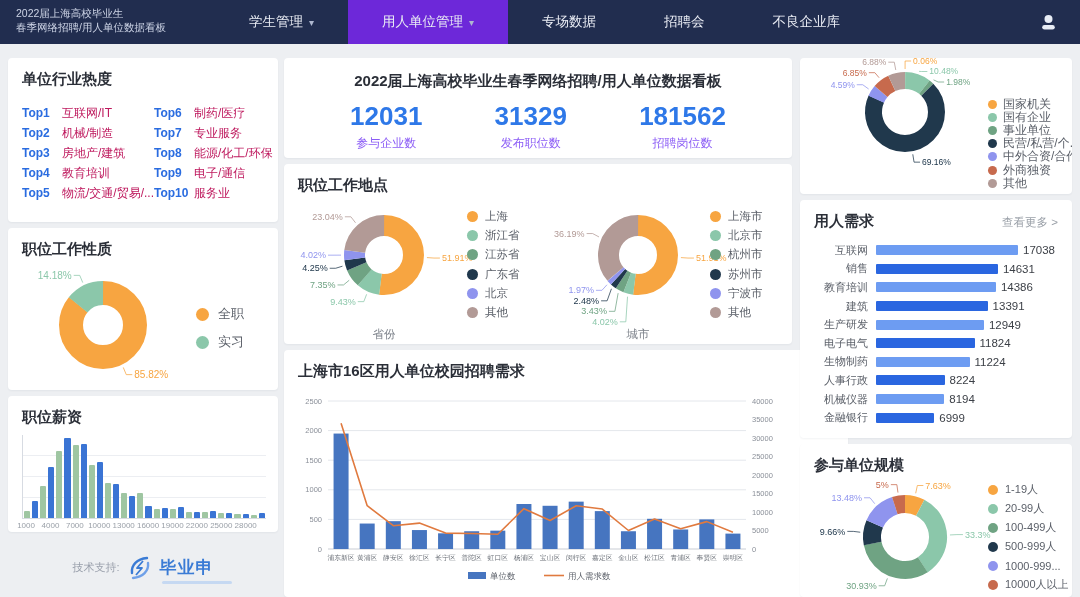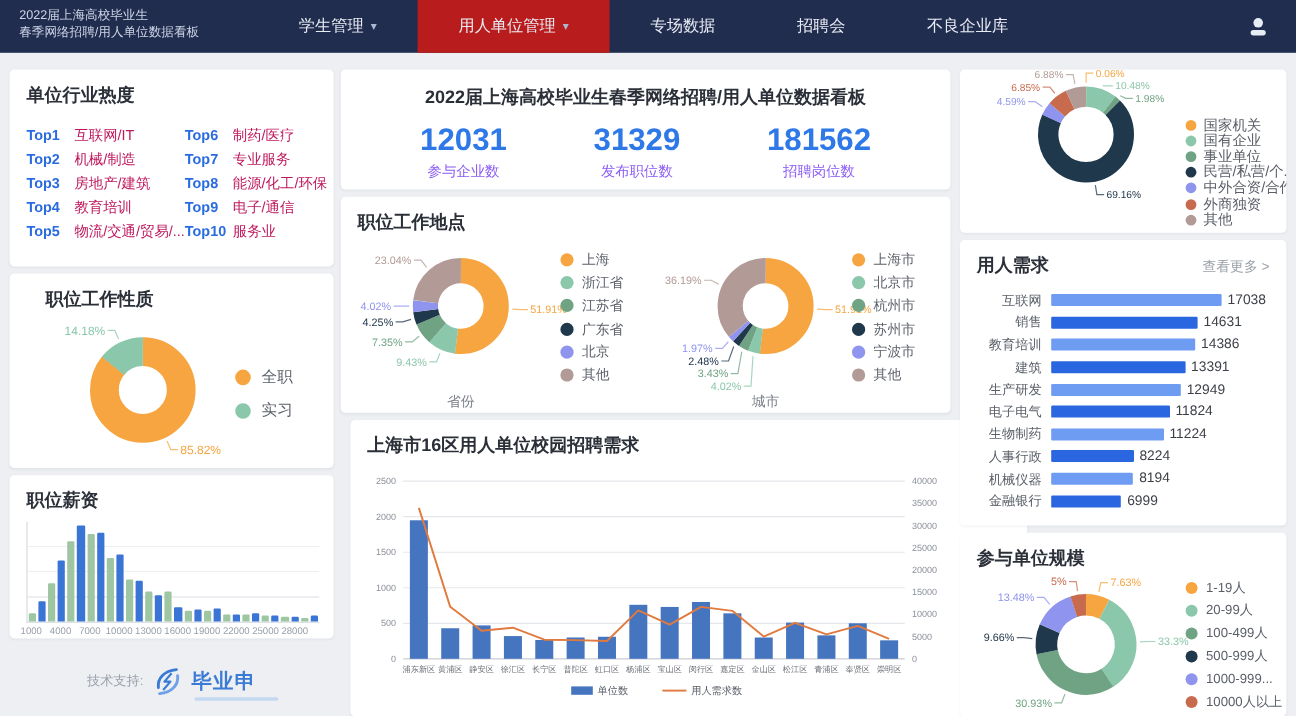--- a/index.html
+++ b/index.html
@@ -4,34 +4,34 @@
 <style>
   * { margin:0; padding:0; box-sizing:border-box; }
   html,body { width:1080px; height:597px; overflow:hidden; background:#edeff2;
     font-family:"Liberation Sans", sans-serif; }
   
   .nav { position:absolute; left:0; top:0; width:1080px; height:44px; background:#212d4f;
          display:flex; align-items:stretch; color:#e9ecf4; z-index:5;}
   .nav-logo { padding:6px 14px 0 16px; font-size:10.5px; line-height:1.35; color:#cdd4e6; width:215px;}
   .nav-menu { display:flex; align-items:stretch; }
   .nav-item { padding:0 34px; display:flex; align-items:center; font-size:13.5px; cursor:pointer; white-space:nowrap;}
-  .nav-item.active { background:#b91c1c; }
+  .nav-item.active { background:#6d28d9; }
   .nav-caret { font-size:10px; margin-left:6px; color:#aeb7cf; }
   .nav-right { margin-left:auto; display:flex; align-items:center; padding-right:22px;}
   
   .panel { position:absolute; background:#fff; border-radius:4px; box-shadow:0 1px 2px rgba(20,30,60,.05); overflow:hidden;}
   .p-title { font-size:15px; font-weight:bold; color:#2b2f38; padding:12px 14px 0 14px; }
   
   #panel-industry { left:8px; top:58px; width:270px; height:164px; }
   .ind-grid { display:grid; grid-auto-flow:column; grid-template-rows:repeat(5,1fr);
               grid-template-columns:1fr 1fr; padding:10px 10px 8px 14px; height:118px; margin-top:4px;}
   .ind-item { display:flex; align-items:center; font-size:12px; }
   .ind-rank { color:#2a6ce0; font-weight:bold; width:40px; flex:none;}
   .ind-name { color:#be185d; white-space:nowrap; }
-  #panel-jobnature { left:8px; top:228px; width:270px; height:162px;padding-left:16px; }
+  #panel-jobnature { left:8px; top:228px; width:270px; height:162px; }
   #panel-salary { left:8px; top:396px; width:270px; height:136px; }
   .hist-wrap { margin:8px 12px 0 14px; }
   .hist-plot { height:84px; display:flex; align-items:flex-end; border-left:1px solid #d7dbe2;
                border-bottom:1px solid #d7dbe2;
                background-image:repeating-linear-gradient(to top, transparent 0 20px, #eceef2 20px 21px); }
   .hist-bar { flex:1; margin:0 1px; border-radius:1px 1px 0 0;}
   .hist-labels { position:relative; height:13px; font-size:8px; color:#9aa0a8; }
   .hist-labels span { position:absolute; top:2px; transform:translateX(-50%); }
   .footer { position:absolute; left:8px; top:540px; width:270px; height:55px;
             display:flex; align-items:center; justify-content:center; gap:7px;}
@@ -43,21 +43,21 @@
   #panel-header { left:284px; top:58px; width:508px; height:100px; }
   .hd-title { text-align:center; font-size:15px; font-weight:bold; color:#2b2f38; padding-top:14px;}
   .hd-stats { display:flex; justify-content:space-around; padding:10px 30px 0 30px;}
   .hd-stat { text-align:center; }
   .hd-num { font-size:26px; font-weight:bold; color:#2e78e8; }
   .hd-cap { font-size:12px; color:#8b5cf6; margin-top:3px;}
   #panel-location { left:284px; top:164px; width:508px; height:180px; }
   .loc-row { display:flex; margin-top:2px;}
   .loc-group { position:relative; width:254px; }
   .pie-sub { width:200px; text-align:center; font-size:11.5px; color:#7b8089; margin-top:2px;}
-  #panel-district { left:292px; top:350px; width:564px; height:247px; }
+  #panel-district { left:284px; top:350px; width:564px; height:247px; }
   
   #panel-nature { left:800px; top:58px; width:272px; height:136px; }
   #panel-demand { left:800px; top:200px; width:272px; height:238px; }
   #panel-scale { left:800px; top:444px; width:272px; height:153px; }
   .more-link { position:absolute; right:14px; top:15px; font-size:11.5px; color:#9aa0a8; cursor:pointer;}
   .dm-rows { padding:10px 10px 0 6px; }
   .dm-row { display:flex; align-items:center; height:18.6px; }
   .dm-label { width:62px; text-align:right; font-size:11px; color:#5a5f68; flex:none; margin-right:8px; white-space:nowrap;}
   .dm-bar { height:10px; border-radius:1px; flex:none;}
   .dm-val { font-size:11.5px; color:#3b3f46; margin-left:5px;}

